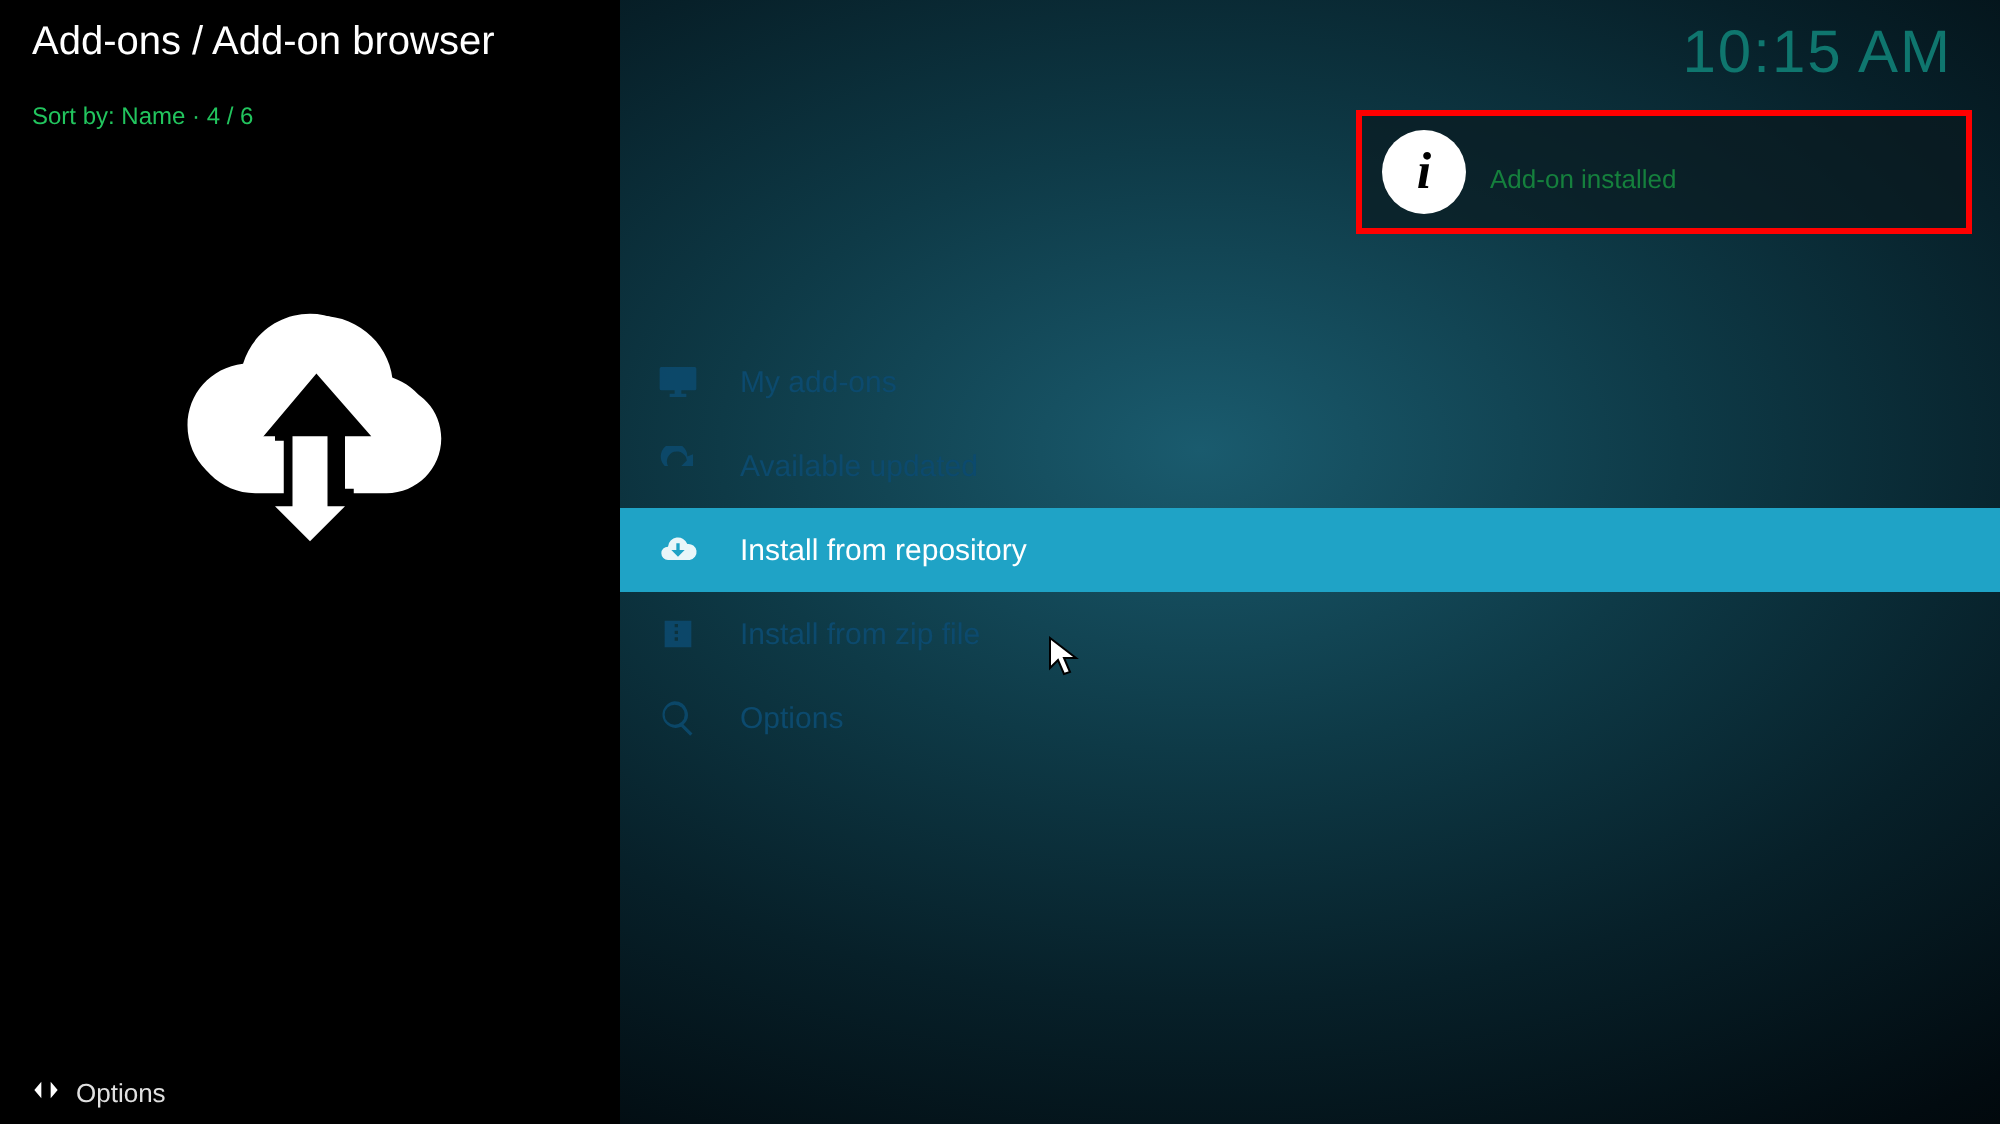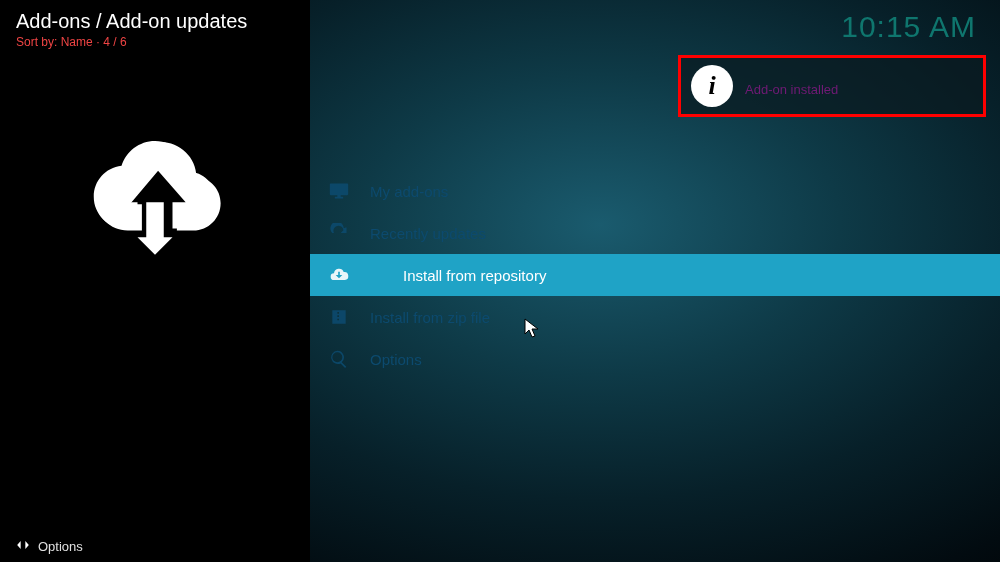--- a/index.html
+++ b/index.html
@@ -22,22 +22,22 @@
   .breadcrumb {
     padding: 10px 16px 0 16px;
   }
   .breadcrumb-title {
     font-size: 20px;
     font-weight: 400;
     color: #ffffff;
   }
   .breadcrumb-sub {
     font-size: 12px;
-    color: #ef4444;
-    margin-top: 2px;
+    color: #22c55e;
+    margin-top: 18px;
   }
   .big-icon-wrap {
     flex: 1;
     display: flex;
     align-items: flex-start;
     justify-content: center;
     padding-top: 70px;
   }
   .big-cloud-icon svg { width: 150px; height: 140px; fill: #ffffff; }
   .options-bar {
@@ -62,21 +62,20 @@
     display: flex;
     align-items: center;
     padding-left: 18px;
     font-size: 15px;
     color: #0c4a6e;
     cursor: pointer;
   }
   .menu-row.selected {
     background: #1fa3c6;
     color: #ffffff;
-    gap: 33px;
   }
   .menu-row .row-icon {
     width: 22px; height: 22px;
     margin-right: 20px;
     display: inline-flex;
     align-items: center; justify-content: center;
     opacity: 0.9;
   }
   .menu-row .row-icon svg { width: 20px; height: 20px; fill: currentColor; }
   .menu-row .row-label { flex: 1; }
@@ -115,37 +114,37 @@
   }
   .notif-icon span {
     font-family: Georgia, 'Times New Roman', serif;
     font-style: italic;
     font-weight: bold;
     font-size: 26px;
     color: #000;
   }
   .notif-text { overflow: hidden; white-space: nowrap; }
   .notif-title { font-size: 17px; color: #ffffff; }
-  .notif-sub { font-size: 13px; color: #701a75; margin-top: 7px; }
+  .notif-sub { font-size: 13px; color: #15803d; margin-top: 7px; }
 
   
   .cursor {
     position: absolute;
     left: 524px;
     top: 318px;
     pointer-events: none;
   }
   .cursor svg { width: 16px; height: 22px; }
 </style>
 </head>
 <body>
 
 <div class="sidebar">
   <div class="breadcrumb">
-    <div class="breadcrumb-title">Add-ons / Add-on updates</div>
+    <div class="breadcrumb-title">Add-ons / Add-on browser</div>
     <div class="breadcrumb-sub">Sort by: Name  ·  4 / 6</div>
   </div>
   <div class="big-icon-wrap">
     <span class="big-cloud-icon">
       <svg viewBox="0 0 64 64">
           <path d="M48 26c0-8.8-7.2-16-16-16-7.2 0-13.3 4.8-15.3 11.4C9.3 22.3 4 28.3 4 35.5 4 43.5 10.5 50 18.5 50H24V38h-6l14-16 14 16h-6v12h7c7.2 0 13-5.8 13-13 0-6.6-5-12-11.4-12.9C48.4 25.4 48.2 25.7 48 26z M28 38h8v16h-8z M24 54h16l-8 8z"></path>
           <path d="M51 26.5c-.2-8.9-7.5-16-16.5-16-7 0-13 4.5-15.2 10.8C11.2 22 5 28.5 5 36.5 5 44.5 11.5 51 19.5 51H26V39h-5.5L34 23l13.5 16H42v12h7.5C56.4 51 62 45.4 62 38.5 62 32.1 57.2 26.9 51 26.5z"></path>
         </svg>
     </span>
   </div>
@@ -180,21 +179,21 @@
     </span>
     <span class="row-label">My add-ons</span>
   </div>
 
   <div class="menu-row">
     <span class="row-icon">
       <svg viewBox="0 0 24 24">
           <path d="M17.65 6.35A8 8 0 104 12h2a6 6 0 1111.3-3.3L14 12h7V5l-3.35 1.35z"></path>
         </svg>
     </span>
-    <span class="row-label">Recently updates</span>
+    <span class="row-label">Available updated</span>
   </div>
 
 
   <div class="menu-row selected">
     <span class="row-icon">
       <svg viewBox="0 0 24 24">
           <path d="M19 18H6a4 4 0 010-8 6 6 0 0111.6-1.6A4.5 4.5 0 0119 18zm-7-2l4-4h-3V8h-2v4H8l4 4z"></path>
         </svg>
     </span>
     <span class="row-label">Install from repository</span>

